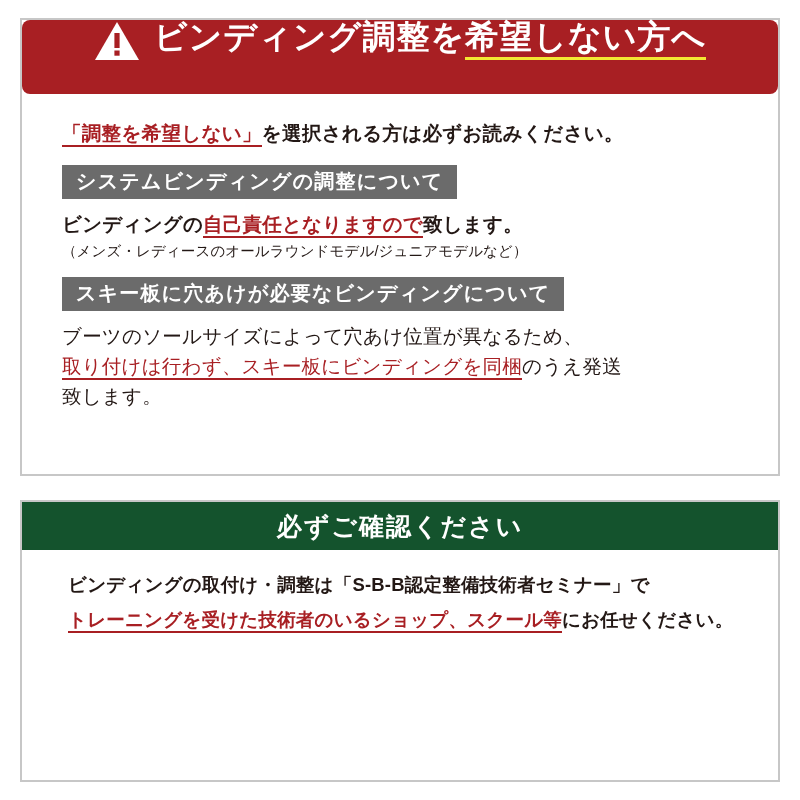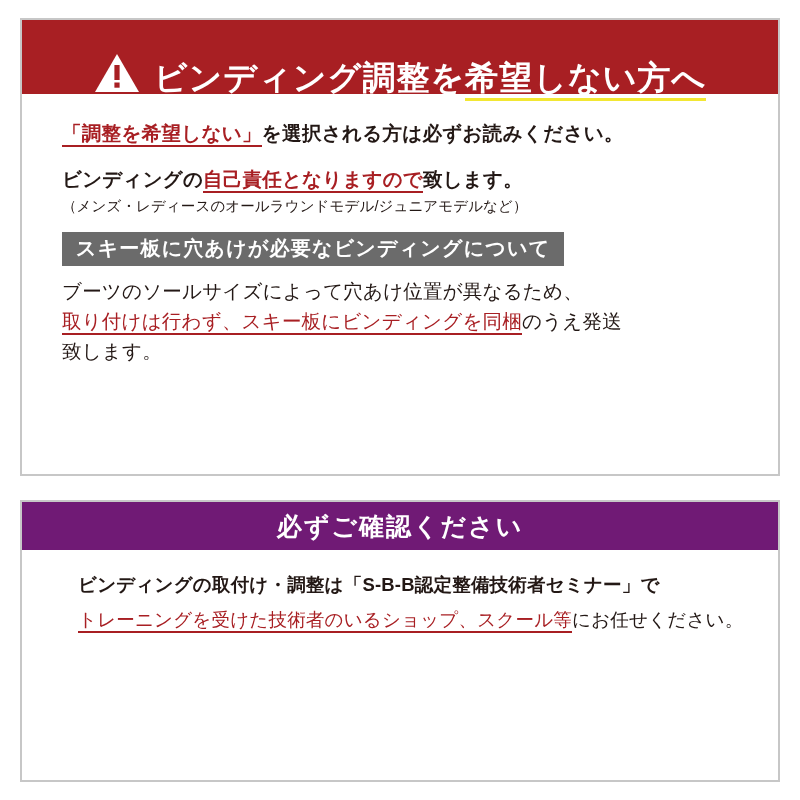--- a/index.html
+++ b/index.html
@@ -33,25 +33,26 @@
     border: 2px solid #c7c7c7;
   }
   .card-1 { top: 18px; height: 458px; }
   .card-2 { top: 500px; height: 282px; }
 
   .banner {
     background: #a81f23;
     color: #ffffff;
     height: 74px;
     display: flex;
-    align-items: flex-end;
+    align-items: flex-start;
     justify-content: center;
     gap: 14px;
     padding: 0 10px;
     box-sizing: border-box;
+    border-radius: 8px;
   }
   .warn-icon {
     width: 46px;
     height: 42px;
     flex: 0 0 auto;
     position: relative;
   }
   .warn-icon svg { display: block; }
   .banner-title {
     font-size: 33px;
@@ -124,44 +125,44 @@
     letter-spacing: 0.2px;
   }
   .para-line .red-ul {
     color: #a81f23;
     border-bottom: 2px solid #a81f23;
     padding-bottom: 1px;
   }
 
   
   .banner-gray {
-    background: #701a75;
+    background: #14532d;
     color: #ffffff;
     height: 48px;
     display: flex;
     align-items: center;
     justify-content: center;
   }
   .banner-gray span {
     font-size: 25px;
     font-weight: bold;
     letter-spacing: 2px;
   }
   .card2-body {
-    padding: 22px 30px 0 42px;
+    padding: 22px 30px 0 32px;
   }
   .c2-line1 {
     font-size: 18.5px;
     font-weight: bold;
     margin: 0 0 10px 14px;
     letter-spacing: 0.2px;
   }
   .c2-line2 {
     font-size: 18.5px;
-    font-weight: normal;
+    font-weight: bold;
     margin: 0 0 16px 14px;
     letter-spacing: 0.2px;
   }
   .c2-line2 .red-ul {
     color: #a81f23;
     border-bottom: 2px solid #a81f23;
     padding-bottom: 1px;
   }
   .fine {
     font-size: 14.5px;
@@ -188,20 +189,21 @@
           <rect x="20.4" y="30.5" width="5.2" height="5.2" fill="#a81f23"></rect>
         </svg>
       </span>
       <span class="banner-title"><span>ビンディング調整を</span><span class="ul">希望しない方へ</span></span>
     </div>
 
     <div class="card1-body">
 
       <p class="lead"><span class="red-ul">「調整を希望しない」</span><span>を選択される方は必ずお読みください。</span></p>
 
+      <div class="section-head">システムビンディングの調整について</div>
 
       <p class="para"><span>ビンディングの</span><span class="red-ul">自己責任となりますので</span><span>致します。</span></p>
 
       <p class="note">（メンズ・レディースのオールラウンドモデル/ジュニアモデルなど）</p>
 
       <div class="section-head">スキー板に穴あけが必要なビンディングについて</div>
 
       <div class="para-block">
         <div class="para-line">ブーツのソールサイズによって穴あけ位置が異なるため、</div>
         <div class="para-line"><span class="red-ul">取り付けは行わず、スキー板にビンディングを同梱</span><span>のうえ発送</span></div>

